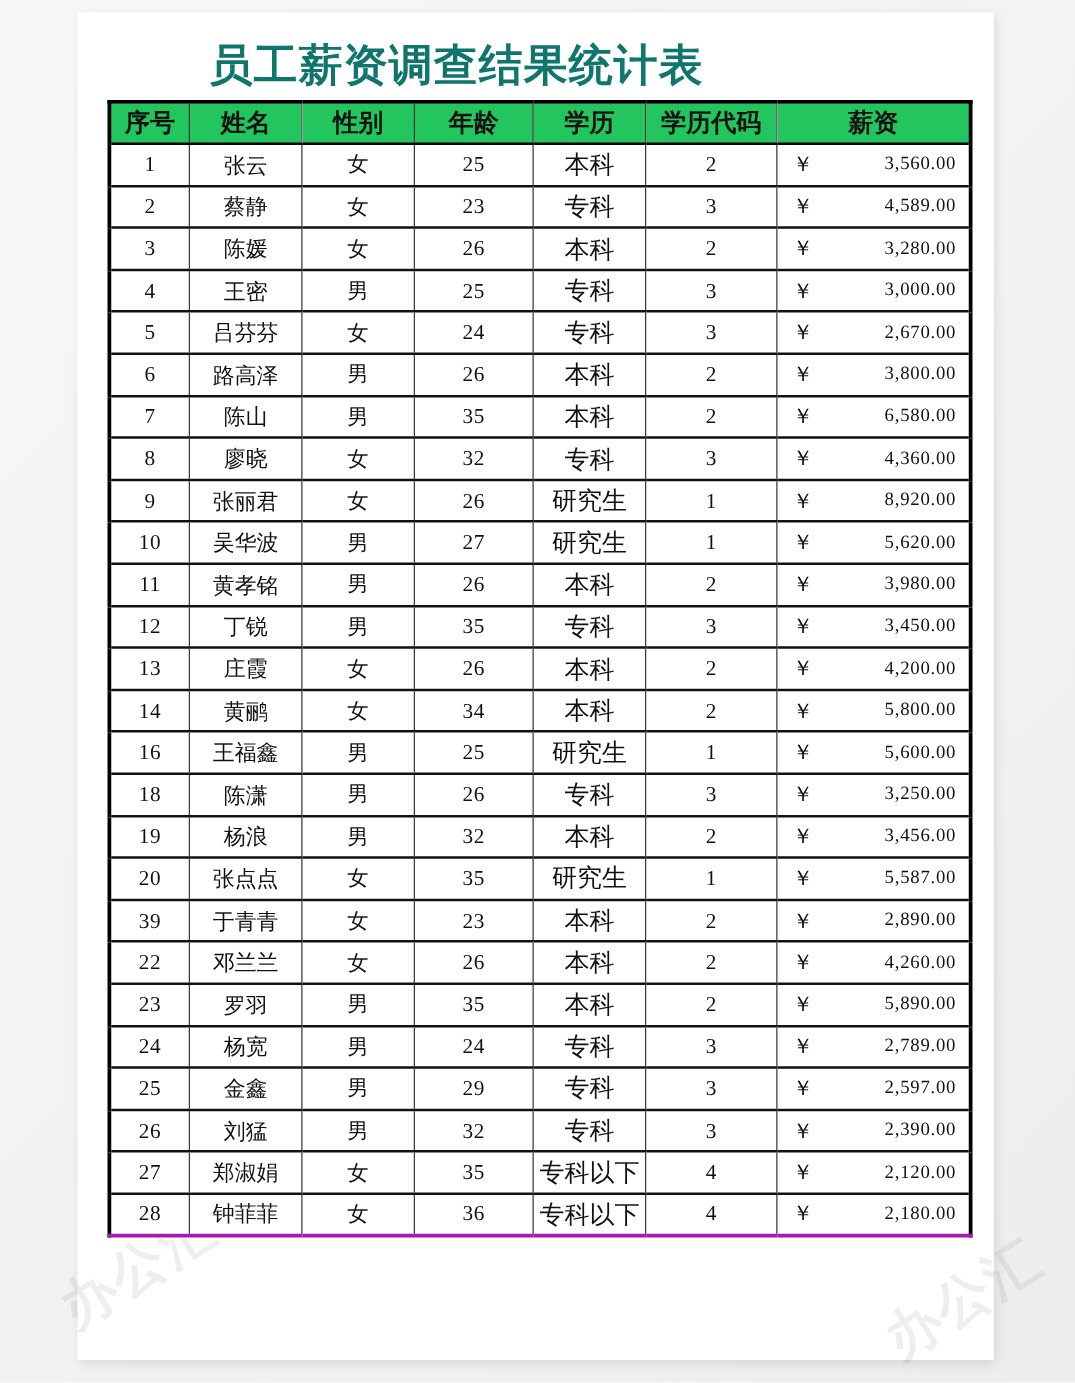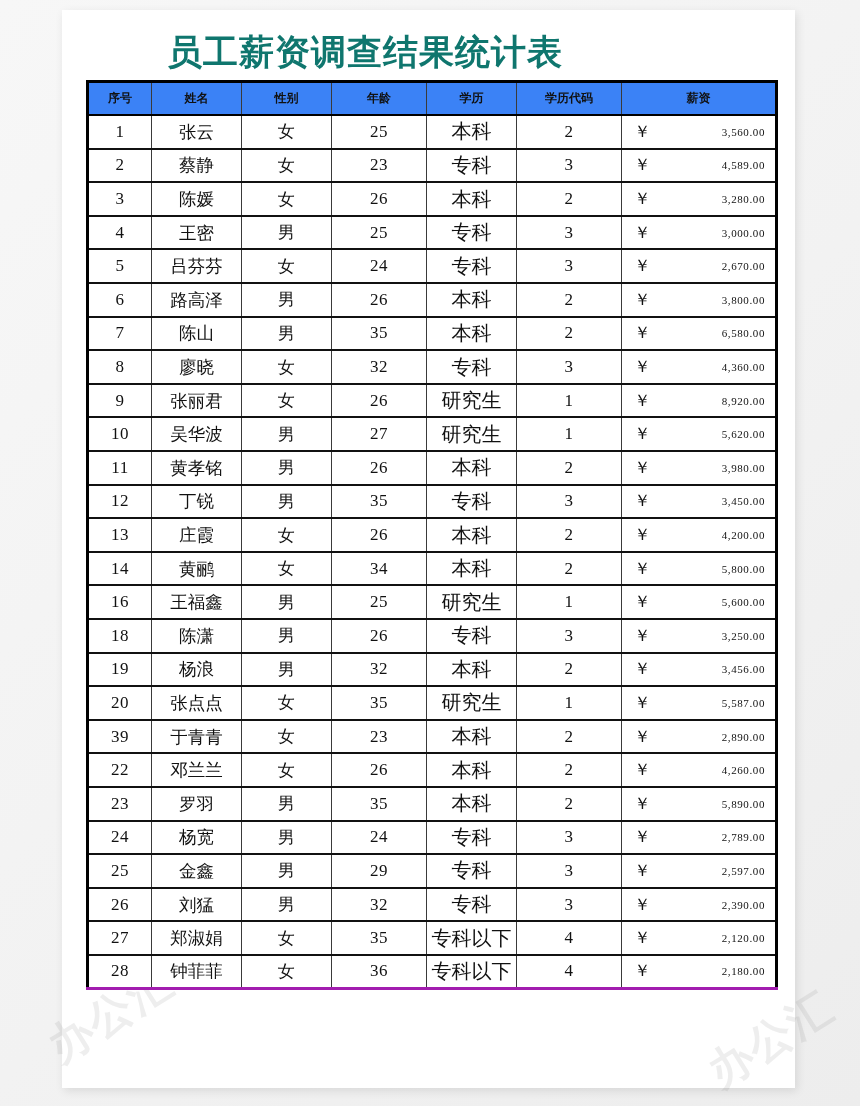--- a/index.html
+++ b/index.html
@@ -93,23 +93,23 @@
     vertical-align: middle;
     font-family: "Liberation Serif", "DejaVu Serif", serif;
     font-size: 17px;
     color: #111;
     padding: 0 2px;
     white-space: nowrap;
     overflow: hidden;
   }
 
   thead th {
-    background: #3b82f6;
+    background: #22c55e;
     font-weight: 700;
-    font-size: 12px;
+    font-size: 20px;
     border-top: 3px solid #000;
     border-bottom: 2.5px solid #000;
   }
 
   tbody tr:last-child td { border-bottom: 3px solid #a21caf; }
 
   th:first-child, td:first-child { border-left: 3px solid #000; }
   th:last-child,  td:last-child  { border-right: 3px solid #000; }
 
   
@@ -122,21 +122,21 @@
     text-align: left;
     padding: 0 10px 0 12px;
   }
   .c-salary .sal-inner {
     display: flex;
     justify-content: space-between;
     align-items: center;
     width: 100%;
   }
   .sal-sym { font-size: 16.5px; }
-  .sal-amt { font-size: 11px; letter-spacing: .6px; }
+  .sal-amt { font-size: 15px; letter-spacing: .6px; }
 
   col.w-idx  { width: 64px; }
   col.w-name { width: 90px; }
   col.w-sex  { width: 90px; }
   col.w-age  { width: 95px; }
   col.w-edu  { width: 90px; }
   col.w-code { width: 105px; }
   col.w-sal  { width: 155px; }
 </style>
 </head>

